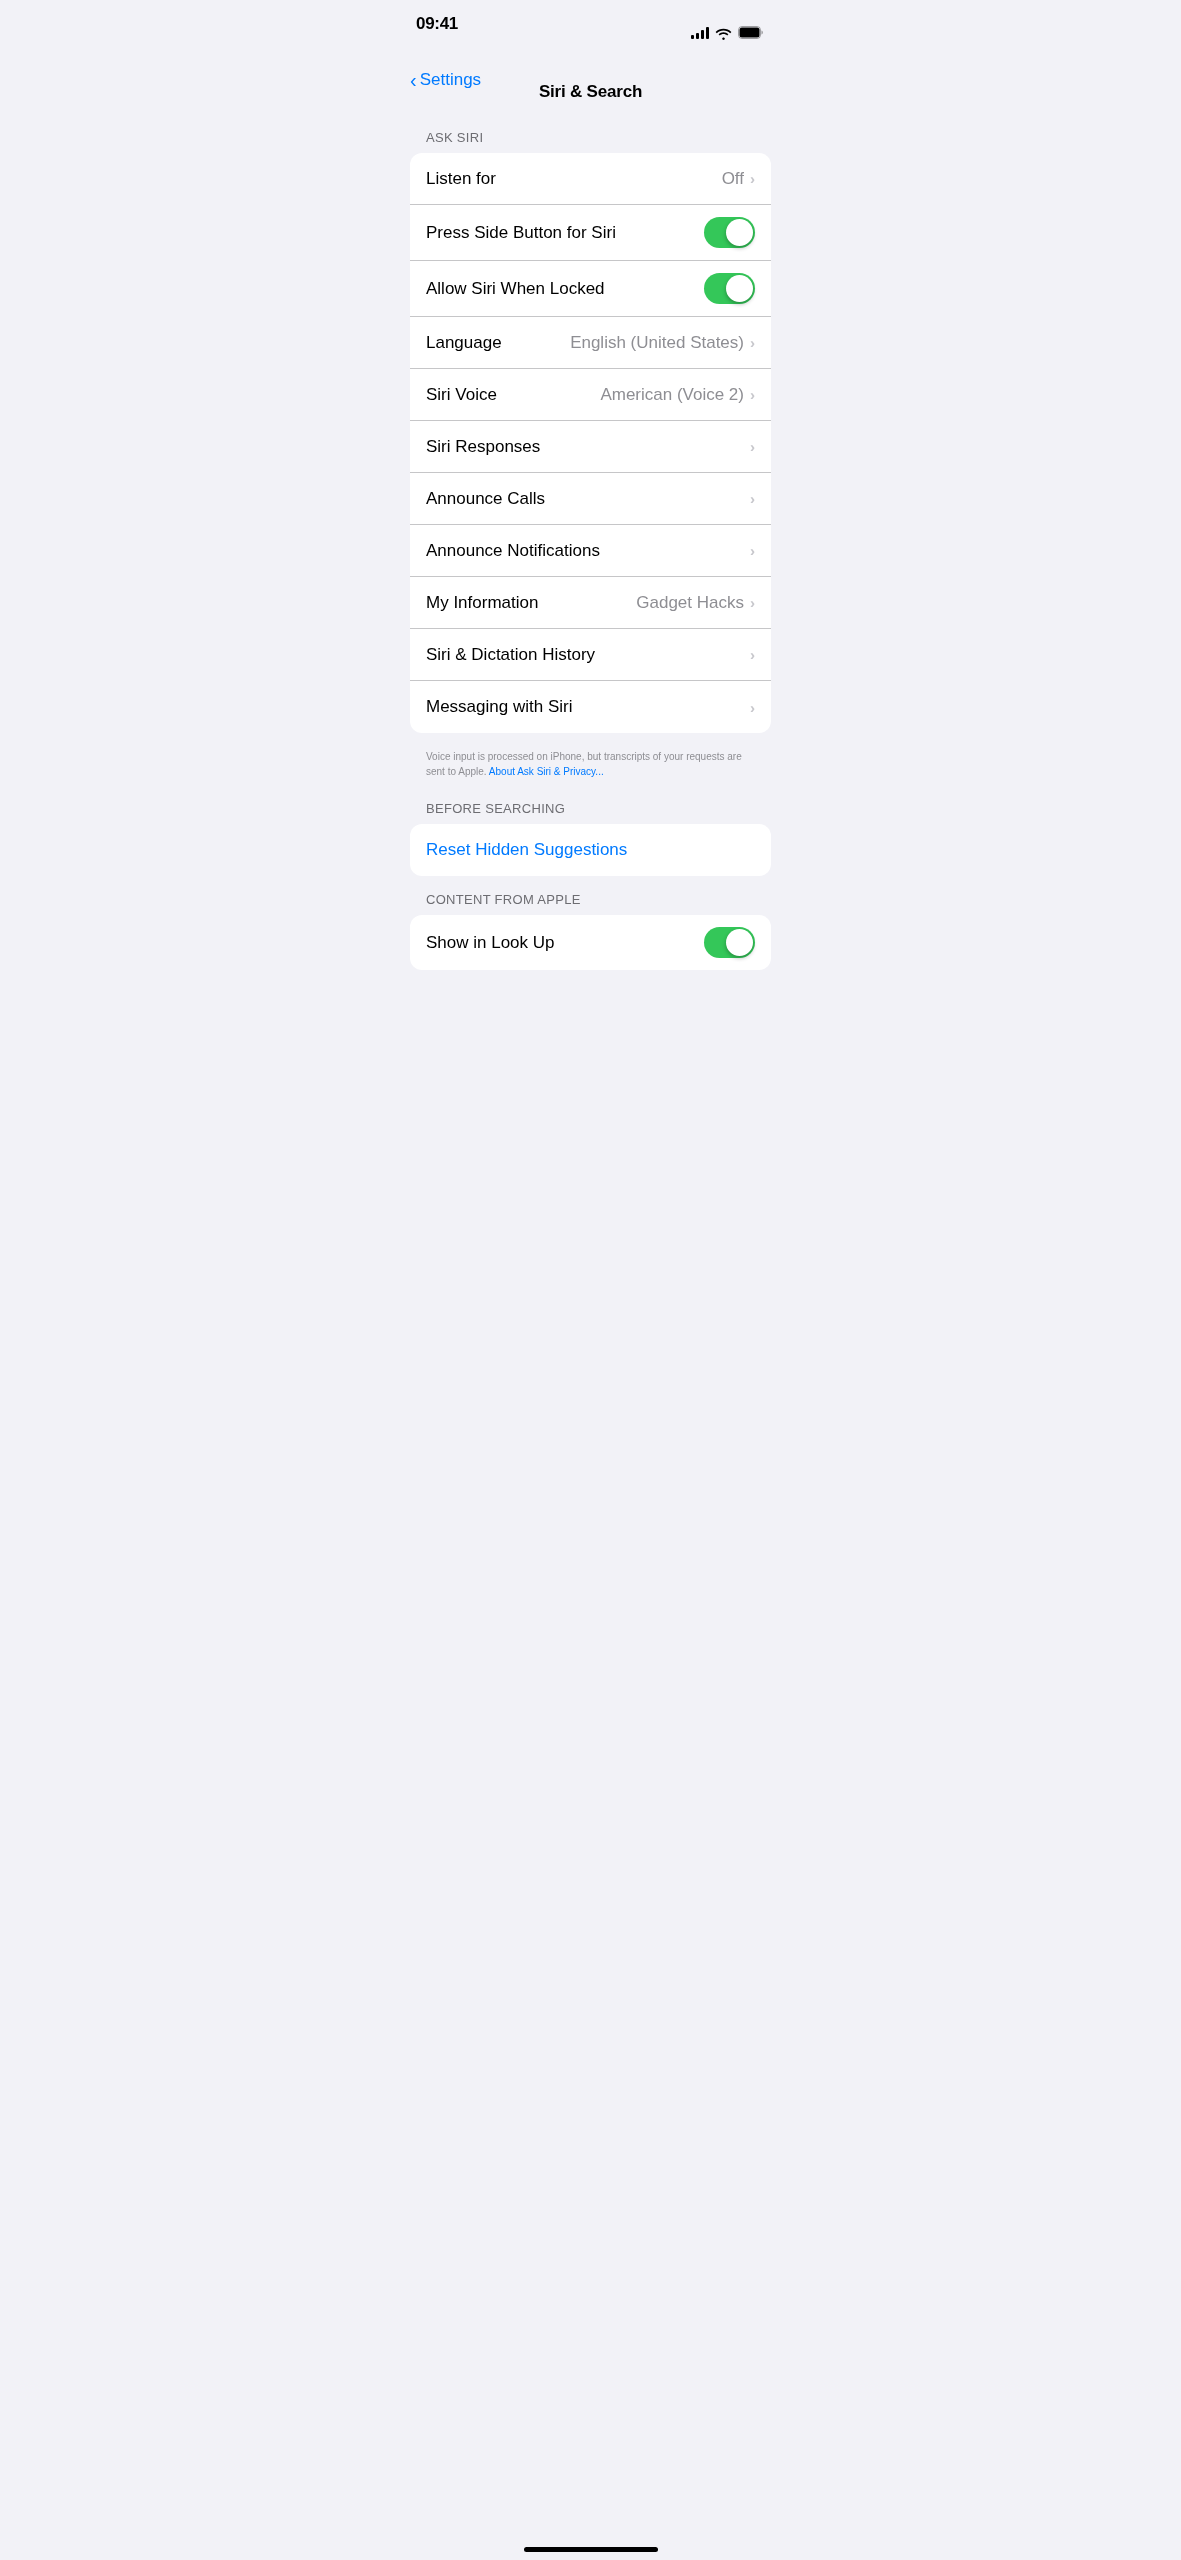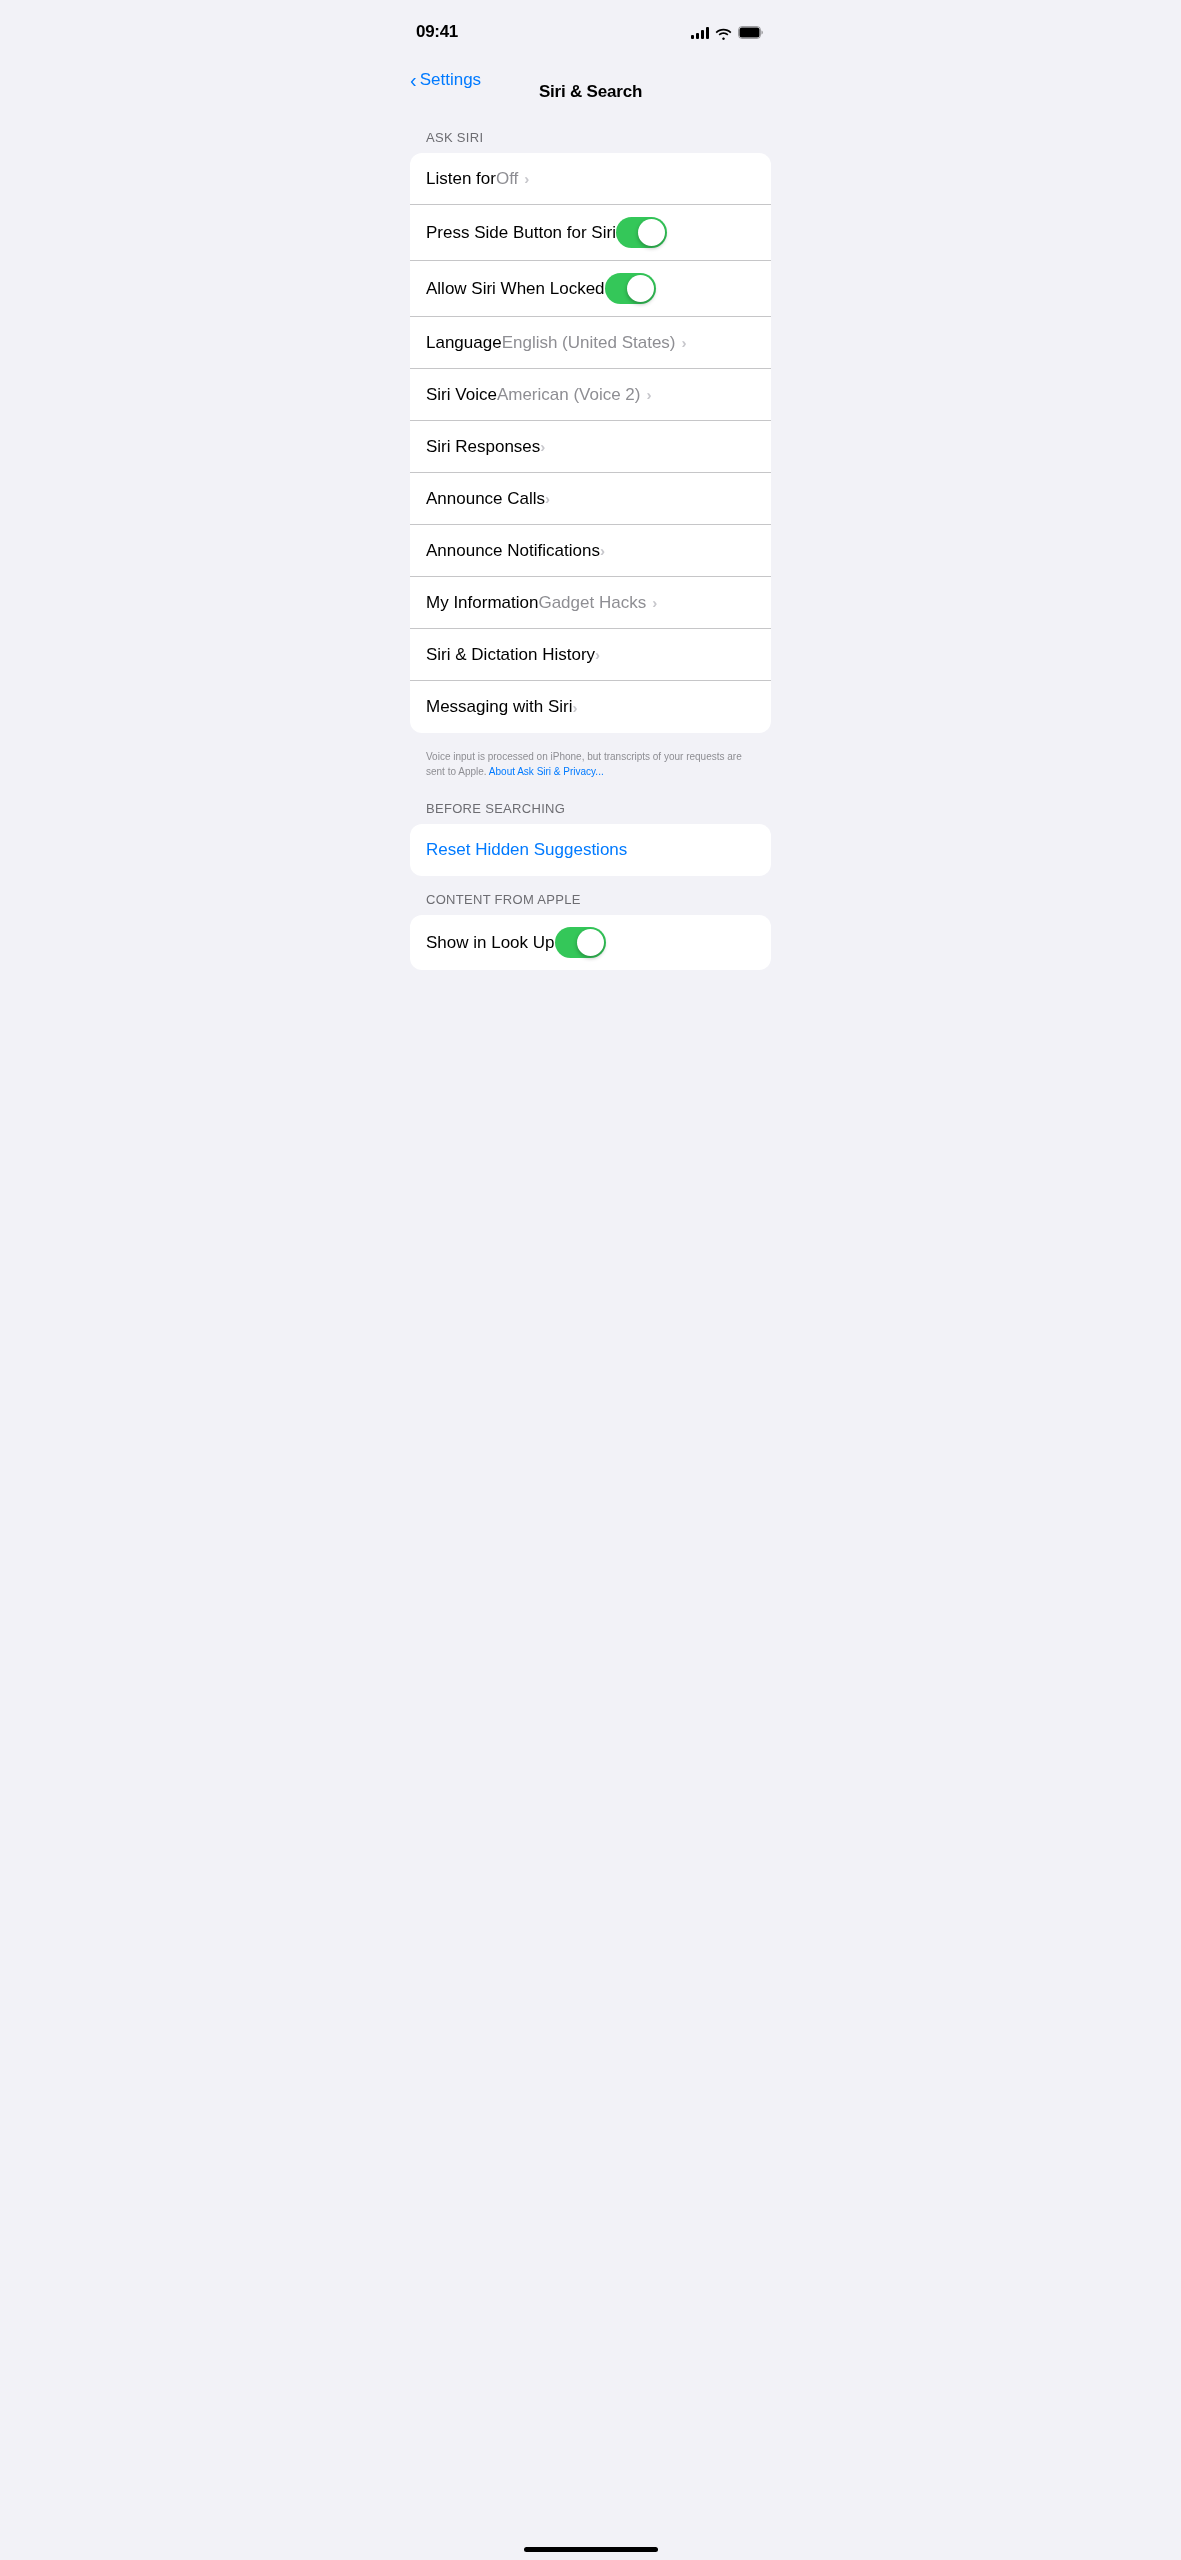--- a/index.html
+++ b/index.html
@@ -16,21 +16,20 @@
       width: 393px;
       margin: 0 auto;
       min-height: 853px;
       position: relative;
       overflow-x: hidden;
     }
 
     .status-bar {
       display: flex;
       justify-content: space-between;
-      align-items: center;
       padding: 14px 22px 0;
       height: 50px;
     }
 
     .status-time {
       font-size: 17px;
       font-weight: 600;
       color: #000;
       letter-spacing: -0.3px;
     }
@@ -125,20 +124,21 @@
     .settings-group {
       background: #fff;
       border-radius: 12px;
       margin: 0 16px 8px;
       overflow: hidden;
     }
 
     .settings-row {
       display: flex;
       align-items: center;
+      justify-content: space-between;
       padding: 12px 16px;
       min-height: 52px;
       border-bottom: 0.5px solid #c6c6c8;
       position: relative;
     }
 
     .settings-row:last-child {
       border-bottom: none;
     }
 

